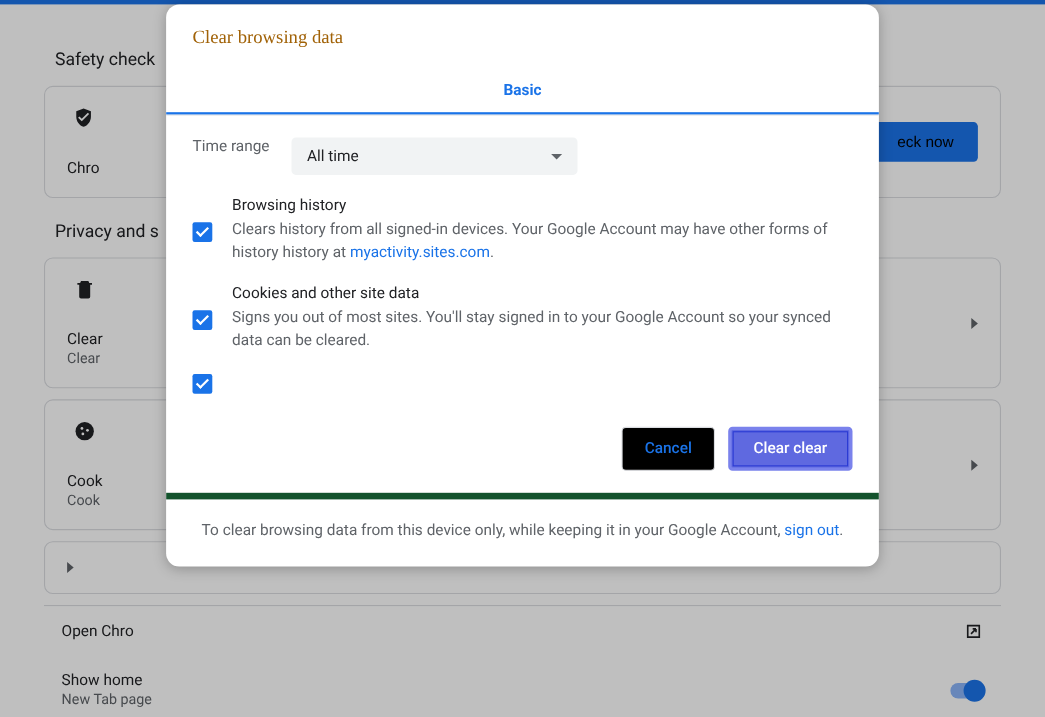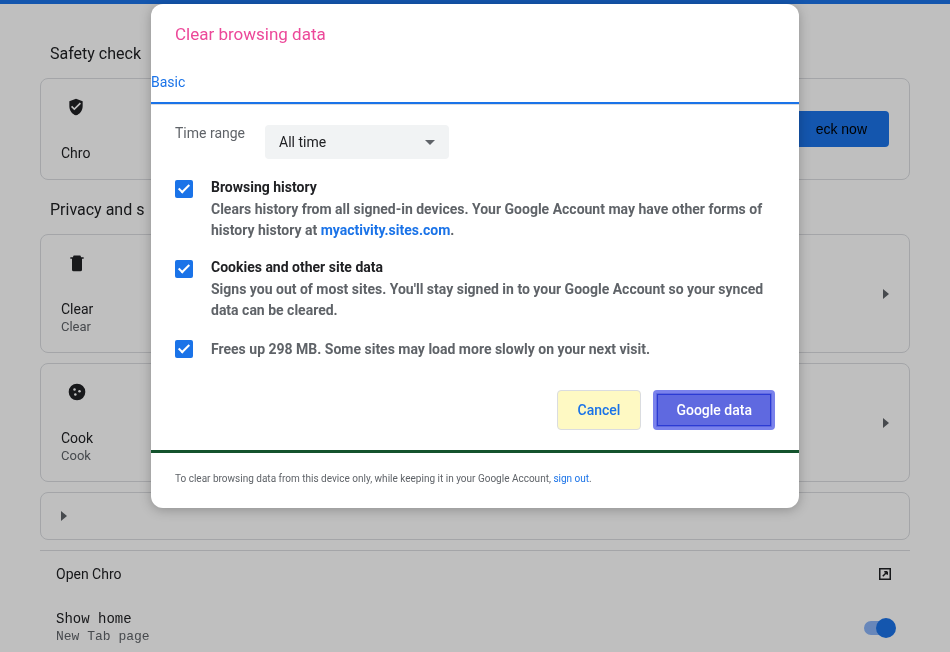--- a/index.html
+++ b/index.html
@@ -69,21 +69,21 @@
       border-top: 5px solid transparent;
       border-bottom: 5px solid transparent;
       border-left: 6px solid #5f6368;
     }
     .plain-row {
       display: flex;
       justify-content: space-between;
       align-items: center;
       padding: 14px 16px;
     }
-    .plain-text { display: flex; flex-direction: column; gap: 2px; font-family: Liberation Mono, monospace; }
+    .plain-text { display: flex; flex-direction: column; gap: 2px; }
     .toggle {
       width: 30px; height: 14px; border-radius: 7px; background: #8ab4f8; position: relative;
     }
     .toggle-knob {
       position: absolute; right: -2px; top: -3px; width: 20px; height: 20px; border-radius: 50%; background: #1a73e8;
     }
     .open-icon { width: 18px; height: 18px; color: #202124; }
     
     .overlay {
       position: absolute;
@@ -99,33 +99,35 @@
       margin-top: 4px;
       background: #fff;
       border-radius: 12px;
       box-shadow: 0 2px 12px rgba(0,0,0,0.25);
       display: flex;
       flex-direction: column;
       overflow: hidden;
     }
     .dialog-title {
       font-size: 17px;
-      color: #ec4899;
+      color: #a16207;
       padding: 20px 24px 18px;
       font-weight: 400;
+      font-family: Liberation Serif, serif;
     }
     .tabs {
       display: flex;
       border-bottom: 1px solid #dadce0;
     }
     .tab {
       flex: 1;
+      text-align: center;
       padding: 12px 0;
       font-size: 14px;
-      font-weight: 400;
+      font-weight: 700;
       color: #5f6368;
       border-bottom: 2px solid transparent;
       cursor: pointer;
     }
     .tab.active {
       color: #1a73e8;
       border-bottom-color: #1a73e8;
     }
     .time-row {
       display: flex;
@@ -134,37 +136,36 @@
       padding: 20px 24px 14px;
     }
     .time-label { font-size: 14px; color: #5f6368; }
     .dropdown {
       display: flex;
       align-items: center;
       justify-content: space-between;
       background: #f1f3f4;
       border-radius: 4px;
       padding: 9px 14px;
-      width: 184px;
+      width: 260px;
       font-size: 14px;
       color: #202124;
       cursor: pointer;
     }
     .dropdown-caret {
       width: 0; height: 0;
       border-left: 5px solid transparent;
       border-right: 5px solid transparent;
       border-top: 5px solid #5f6368;
     }
     .option {
       display: flex;
       gap: 18px;
       padding: 6px 24px 12px;
-      align-items: flex-start;
-      font-weight: bold;
+      align-items: center;
     }
     .checkbox {
       flex-shrink: 0;
       width: 18px; height: 18px;
       margin-top: 1px;
       background: #1a73e8;
       border-radius: 2px;
       position: relative;
       cursor: pointer;
     }
@@ -189,37 +190,38 @@
     }
     .btn {
       padding: 9px 20px;
       border-radius: 4px;
       font-size: 14px;
       font-weight: 500;
       cursor: pointer;
       font-family: inherit;
     }
     .btn-cancel {
-      background: #fef9c3;
+      background: #000000;
       border: 1px solid #dadce0;
       color: #1a73e8;
     }
     .btn-primary {
       background: #5f69e0;
       border: 3px solid #7a82ec;
       color: #fff;
       outline: 1px solid #2b3bd4;
       outline-offset: -5px;
     }
     .footer-note {
-      border-top: 3px solid #14532d;
+      border-top: 6px solid #14532d;
       padding: 18px 24px 22px;
-      font-size: 10px;
+      font-size: 14px;
       color: #5f6368;
       line-height: 1.5;
+      text-align: center;
     }
   </style>
 </head>
 <body>
 
 <div class="backdrop">
   <div class="top-bar"></div>
   <div class="content-area">
     <div class="section-title">Safety check</div>
     <div class="card">
@@ -316,26 +318,25 @@
       <div class="checkbox"></div>
       <div class="opt-text">
         <div class="opt-title">Cookies and other site data</div>
         <div class="opt-desc">Signs you out of most sites. You'll stay signed in to your Google Account so your synced data can be cleared.</div>
       </div>
     </div>
 
     <div class="option">
       <div class="checkbox"></div>
       <div class="opt-text">
-        <div class="opt-desc">Frees up 298 MB. Some sites may load more slowly on your next visit.</div>
       </div>
     </div>
 
     <div class="actions">
       <button class="btn btn-cancel">Cancel</button>
-      <button class="btn btn-primary">Google data</button>
+      <button class="btn btn-primary">Clear clear</button>
     </div>
 
     <div class="footer-note">
       <span>To clear browsing data from this device only, while keeping it in your Google Account, </span><span class="link">sign out</span><span>.</span>
     </div>
   </div>
 </div>
 
 </body></html>

